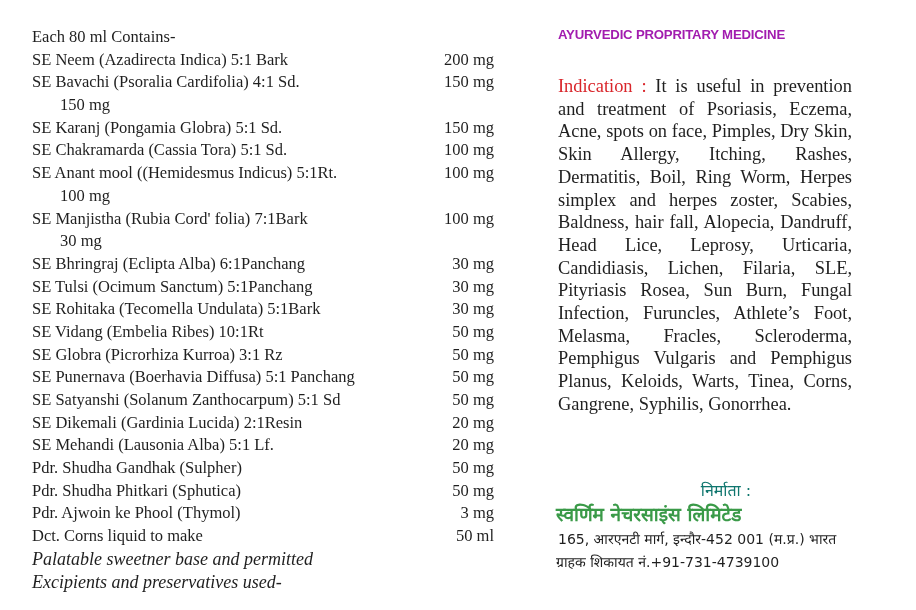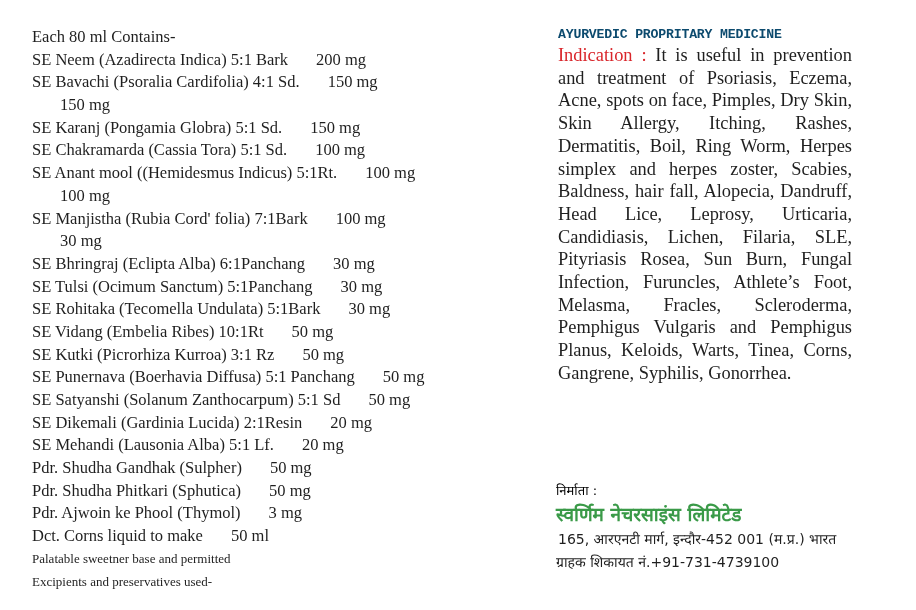--- a/index.html
+++ b/index.html
@@ -23,72 +23,76 @@
       width: 462px;
     }
     .comp-title {
       font-size: 16.5px;
       line-height: 22.7px;
       height: 22.7px;
       white-space: nowrap;
     }
     .comp-row {
       display: flex;
+      justify-content: space-between;
       font-size: 16.5px;
       line-height: 22.7px;
       height: 22.7px;
       white-space: nowrap;
     }
     .comp-row .ing { flex: 0 0 auto; }
     .comp-row .qty { flex: 0 0 auto; text-align: right; margin-left: 28px; }
     .comp-footer {
-      font-size: 13px;
+      font-size: 18px;
       line-height: 22.7px;
       height: 22.7px;
       white-space: nowrap;
+      font-style: italic;
     }
 
     
     .info {
       position: absolute;
       left: 558px;
       top: 26px;
       width: 294px;
     }
     .category {
-      font-family: Liberation Mono, monospace;
+      font-family: Liberation Sans, sans-serif;
       font-weight: bold;
       font-size: 13.2px;
       letter-spacing: -0.2px;
-      color: #0c4a6e;
+      color: #a21caf;
       line-height: 18px;
       white-space: nowrap;
     }
     .indication {
+      margin-top: 31px;
       font-size: 18.4px;
       line-height: 22.7px;
       text-align: justify;
       text-align-last: left;
       color: #1f1f1f;
     }
     .indication .label {
       color: #d9262b;
     }
 
     .manufacturer {
       position: absolute;
       left: 556px;
       top: 482px;
       width: 340px;
       font-family: "DejaVu Sans", "Liberation Sans", sans-serif;
     }
     .mfr-label {
-      font-size: 13px;
+      font-size: 16px;
       line-height: 18px;
-      color: #000000;
+      color: #0f766e;
+      text-align: center;
     }
     .mfr-name {
       font-size: 19px;
       font-weight: bold;
       color: #3a9a48;
       line-height: 28px;
       white-space: nowrap;
     }
     .mfr-address {
       font-size: 14px;
@@ -153,21 +157,21 @@
   </div>
   <div class="comp-row">
     <span class="ing">SE Rohitaka (Tecomella Undulata) 5:1Bark</span>
     <span class="qty">30 mg</span>
   </div>
   <div class="comp-row">
     <span class="ing">SE Vidang (Embelia Ribes) 10:1Rt</span>
     <span class="qty">50 mg</span>
   </div>
   <div class="comp-row">
-    <span class="ing">SE Kutki (Picrorhiza Kurroa) 3:1 Rz</span>
+    <span class="ing">SE Globra (Picrorhiza Kurroa) 3:1 Rz</span>
     <span class="qty">50 mg</span>
   </div>
   <div class="comp-row">
     <span class="ing">SE Punernava (Boerhavia Diffusa) 5:1 Panchang</span>
     <span class="qty">50 mg</span>
   </div>
   <div class="comp-row">
     <span class="ing">SE Satyanshi (Solanum Zanthocarpum) 5:1 Sd</span>
     <span class="qty">50 mg</span>
   </div>

